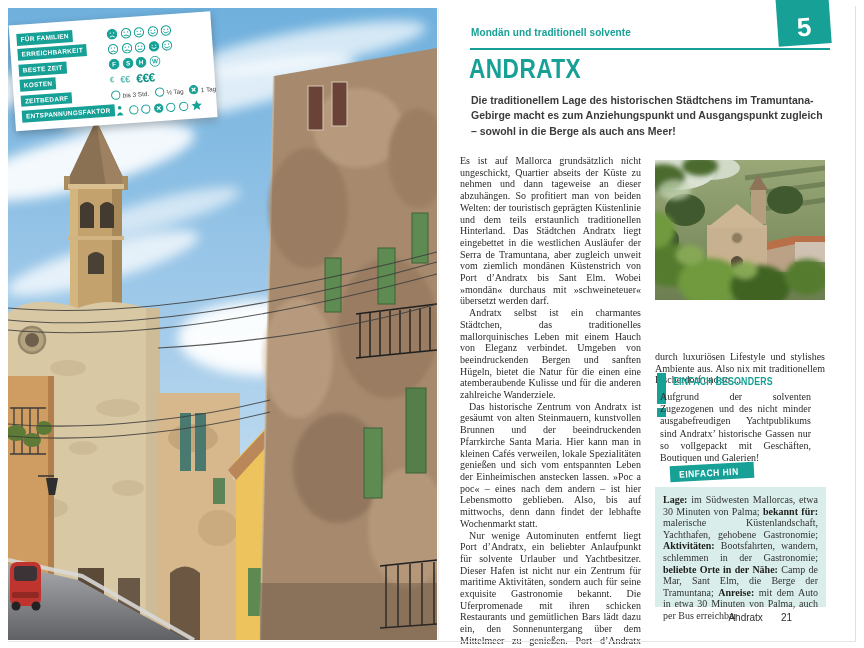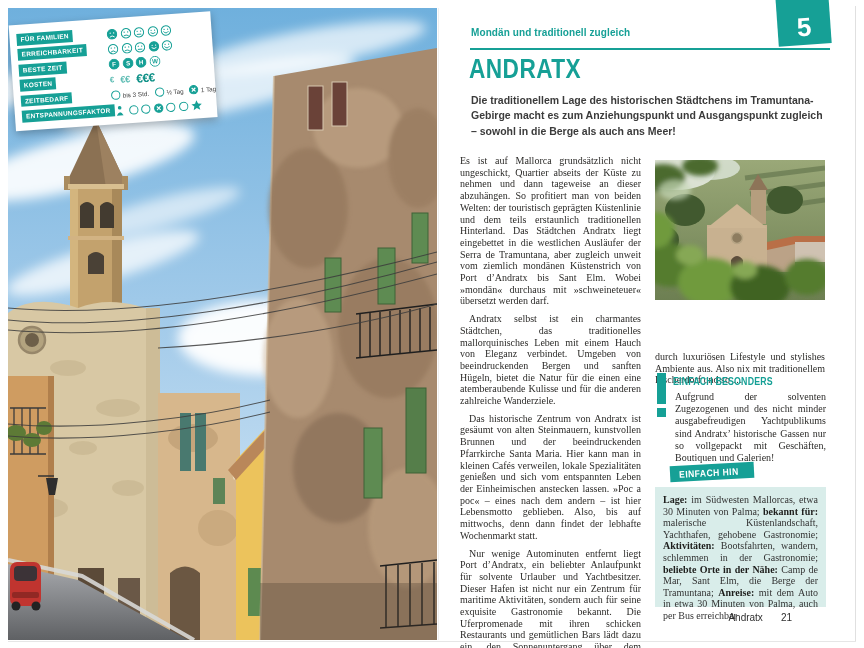--- a/index.html
+++ b/index.html
@@ -28,28 +28,28 @@
   .rule{position:absolute;left:470px;top:48px;width:360px;height:2px;background:#16a096;}
   .chapter-tab{position:absolute;left:777px;top:-6px;width:53px;height:51px;background:#16a096;
     transform:rotate(-4deg);display:flex;align-items:flex-end;justify-content:center;}
   .chapter-tab span{color:#fff;font:bold 26px/1 "Liberation Sans",sans-serif;padding-bottom:5px;}
   .title{position:absolute;left:469px;top:56px;color:#16a096;font:bold 27px/1 "Liberation Sans",sans-serif;}
   .title span{display:inline-block;transform:scaleX(.84);transform-origin:0 0;letter-spacing:.5px;}
   .intro{position:absolute;left:471px;top:93px;width:359px;
     font:bold 10.5px/15.4px "Liberation Sans",sans-serif;color:#3b3b3b;}
   .colL{position:absolute;left:460px;top:155px;width:181px;}
   .colL p,.colR-text p{font:10px/11.7px "Liberation Serif",serif;color:#2c2b29;margin:0;text-align:justify;}
-  .colL p.ind{text-indent:9px;margin-top:6px;}
+  .colL p.ind{text-indent:9px;}
   .colR-photo{position:absolute;left:655px;top:160px;width:170px;height:140px;overflow:hidden;background:#8fa07a;}
   .colR-text{position:absolute;left:655px;top:323px;width:170px;margin-top:28px;}
   .sp-bar{position:absolute;left:657px;top:373px;width:9px;height:31px;background:#16a096;}
   .sp-dot{position:absolute;left:657px;top:408px;width:9px;height:9px;background:#16a096;}
   .sp-head{position:absolute;left:673px;top:377px;color:#16a096;font:bold 10px/1 "Liberation Sans",sans-serif;}
   .sp-head span{display:inline-block;transform:scaleX(.88);transform-origin:0 0;letter-spacing:.2px;}
-  .sp-text{position:absolute;left:675px;top:391px;width:151px;
+  .sp-text{position:absolute;left:660px;top:391px;width:151px;
     font:10px/12.2px "Liberation Serif",serif;color:#2c2b29;text-align:justify;}
   .hin-badge{position:absolute;left:670px;top:464px;background:#16a096;color:#fff;
     padding:3.5px 9px 3px;transform:rotate(-3deg);font:bold 9.5px/1 "Liberation Sans",sans-serif;}
   .hin-badge span{display:inline-block;transform:scaleX(.9);transform-origin:0 0;letter-spacing:.5px;}
   .info-box{position:absolute;left:655px;top:487px;width:171px;height:120px;background:#d9edea;box-sizing:border-box;
     padding:7px 8px;}
   .info-box .itext{font:10px/11.6px "Liberation Serif",serif;color:#333;text-align:justify;}
   .info-box b{color:#1d1d1b;}
   .footer{position:absolute;left:620px;top:612px;width:172px;text-align:right;
     font:10px "Liberation Sans",sans-serif;color:#2f2f2f;}
@@ -392,21 +392,21 @@
               <svg width="12" height="12" viewBox="0 0 12 12">
                 <path d="M6,0.8 L7.5,4.2 L11.2,4.5 L8.4,6.9 L9.3,10.5 L6,8.5 L2.7,10.5 L3.6,6.9 L0.8,4.5 L4.5,4.2 Z" fill="#16a096"></path>
               </svg>
             </span>
           </div>
         </div>
     </div>
   </div>
 
   <div>
-    <div class="kicker">Mondän und traditionell zugleich</div>
+    <div class="kicker">Mondän und traditionell solvente</div>
     <div class="rule"></div>
     <div class="chapter-tab">
       <span>5</span>
     </div>
     <h1 class="title" style="margin:0;">
       <span>ANDRATX</span>
     </h1>
     <div class="intro">Die traditionellem Lage des historischen Städtchens im Tramuntana-Gebirge macht es zum Anziehungspunkt und Ausgangspunkt zugleich – sowohl in die Berge als auch ans Meer!</div>
 
     <div class="colL">

